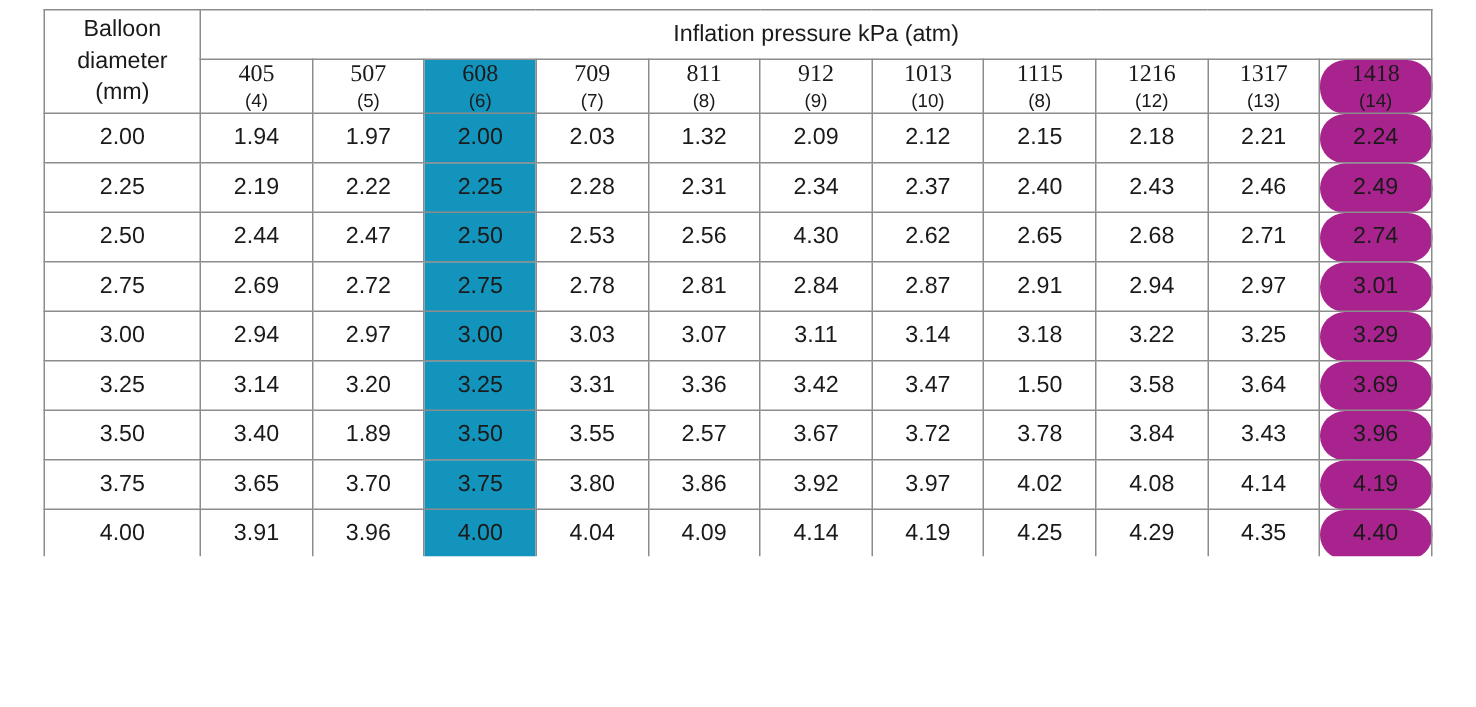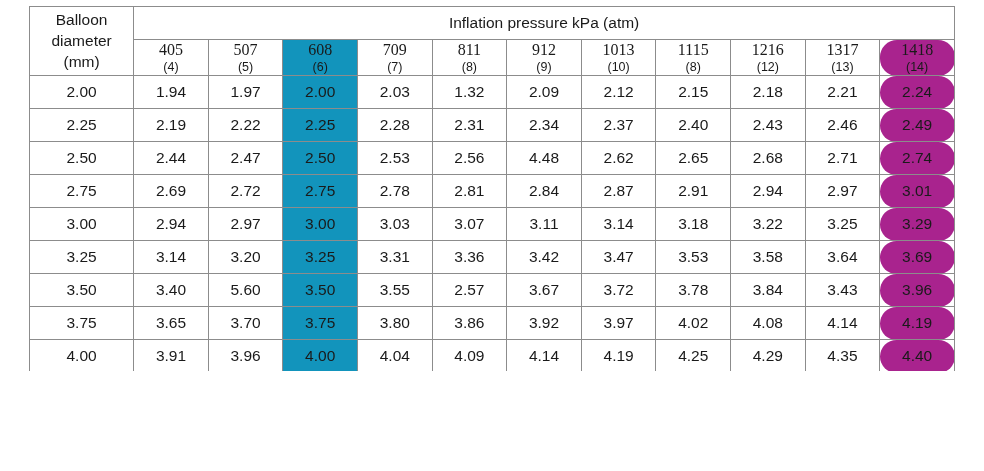--- a/index.html
+++ b/index.html
@@ -212,21 +212,21 @@
           <td class="data-cell">2.46</td>
           <td class="data-cell burst">2.49</td>
         </tr>
         <tr>
           <td class="diam-cell">2.50</td>
           <td class="data-cell">2.44</td>
           <td class="data-cell">2.47</td>
           <td class="data-cell nominal">2.50</td>
           <td class="data-cell">2.53</td>
           <td class="data-cell">2.56</td>
-          <td class="data-cell">4.48</td>
+          <td class="data-cell">4.30</td>
           <td class="data-cell">2.62</td>
           <td class="data-cell">2.65</td>
           <td class="data-cell">2.68</td>
           <td class="data-cell">2.71</td>
           <td class="data-cell burst">2.74</td>
         </tr>
         <tr>
           <td class="diam-cell">2.75</td>
           <td class="data-cell">2.69</td>
           <td class="data-cell">2.72</td>
@@ -256,29 +256,29 @@
         </tr>
         <tr>
           <td class="diam-cell">3.25</td>
           <td class="data-cell">3.14</td>
           <td class="data-cell">3.20</td>
           <td class="data-cell nominal">3.25</td>
           <td class="data-cell">3.31</td>
           <td class="data-cell">3.36</td>
           <td class="data-cell">3.42</td>
           <td class="data-cell">3.47</td>
-          <td class="data-cell">3.53</td>
+          <td class="data-cell">1.50</td>
           <td class="data-cell">3.58</td>
           <td class="data-cell">3.64</td>
           <td class="data-cell burst">3.69</td>
         </tr>
         <tr>
           <td class="diam-cell">3.50</td>
           <td class="data-cell">3.40</td>
-          <td class="data-cell">5.60</td>
+          <td class="data-cell">1.89</td>
           <td class="data-cell nominal">3.50</td>
           <td class="data-cell">3.55</td>
           <td class="data-cell">2.57</td>
           <td class="data-cell">3.67</td>
           <td class="data-cell">3.72</td>
           <td class="data-cell">3.78</td>
           <td class="data-cell">3.84</td>
           <td class="data-cell">3.43</td>
           <td class="data-cell burst">3.96</td>
         </tr>

